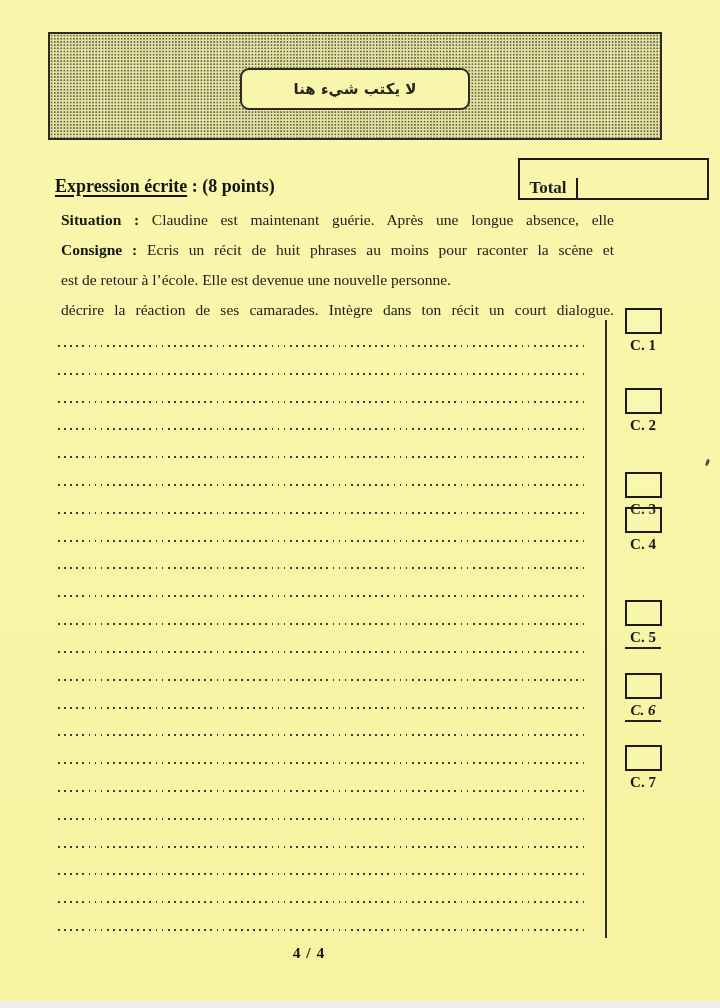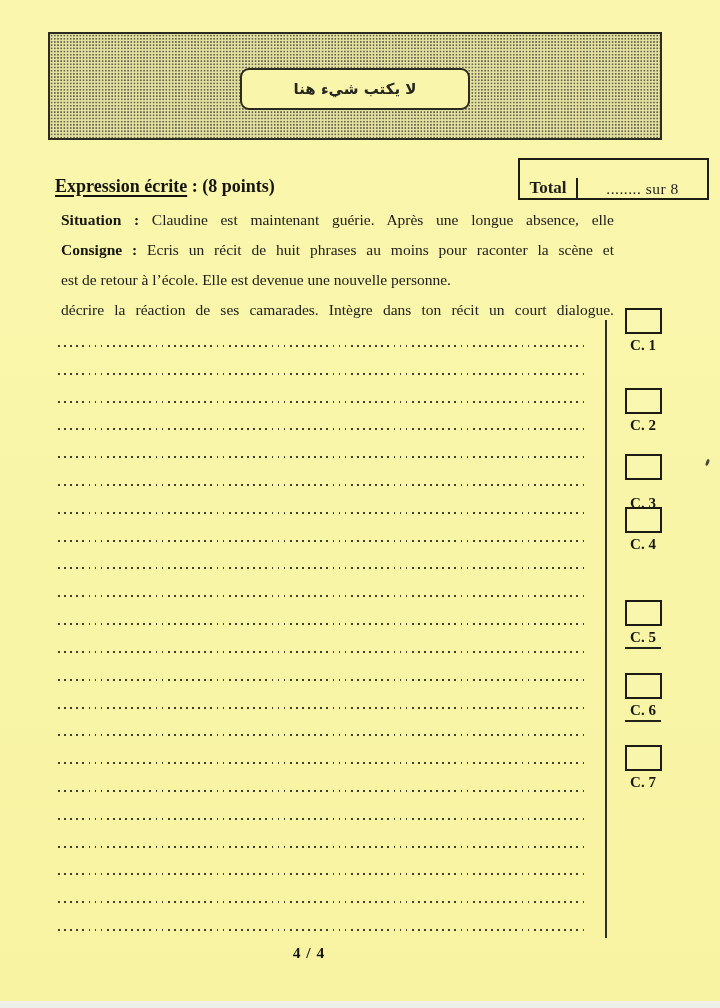--- a/index.html
+++ b/index.html
@@ -85,21 +85,20 @@
 <div class="page">
 
   <div class="hatch-box">
     <div class="arabic-box">
       <span dir="rtl">لا يكتب شيء هنا</span>
     </div>
   </div>
 
   <div class="total-box">
     <div class="total-label">Total</div>
-    <div class="total-value">........ sur 8</div>
   </div>
 
   <h1 class="section-title"><span class="u">Expression écrite</span><span> : (8 points)</span></h1>
 
   <div class="instructions" id="instructions">
       <div class="text-line justified"><span class="lead">Situation :</span> Claudine est maintenant guérie. Après une longue absence, elle</div>
       <div class="text-line justified"><span class="lead">Consigne :</span> Ecris un récit de huit phrases au moins pour raconter la scène et</div>
       <div class="text-line">est de retour à l’école. Elle est devenue une nouvelle personne.</div>
       <div class="text-line justified">décrire la réaction de ses camarades. Intègre dans ton récit un court dialogue.</div>
     </div>
@@ -133,33 +132,33 @@
 
   <div class="score-col" id="score-col">
       <div class="score-item" style="top: 308px;">
         <div class="cbox"></div>
         <div class="clabel">C. 1</div>
       </div>
       <div class="score-item" style="top: 388px;">
         <div class="cbox"></div>
         <div class="clabel">C. 2</div>
       </div>
-      <div class="score-item" style="top: 454px; gap: 12px;">
+      <div class="score-item" style="top: 472px;">
         <div class="cbox"></div>
         <div class="clabel">C. 3</div>
       </div>
       <div class="score-item" style="top: 507px;">
         <div class="cbox"></div>
         <div class="clabel">C. 4</div>
       </div>
       <div class="score-item u" style="top: 600px;">
         <div class="cbox"></div>
         <div class="clabel">C. 5</div>
       </div>
-      <div class="score-item u" style="top: 673px;">
+      <div class="score-item u" style="top: 673px; font-style: italic;">
         <div class="cbox"></div>
         <div class="clabel">C. 6</div>
       </div>
       <div class="score-item" style="top: 745px;">
         <div class="cbox"></div>
         <div class="clabel">C. 7</div>
       </div>
     </div>
 
   <div class="page-number">4 / 4</div>

